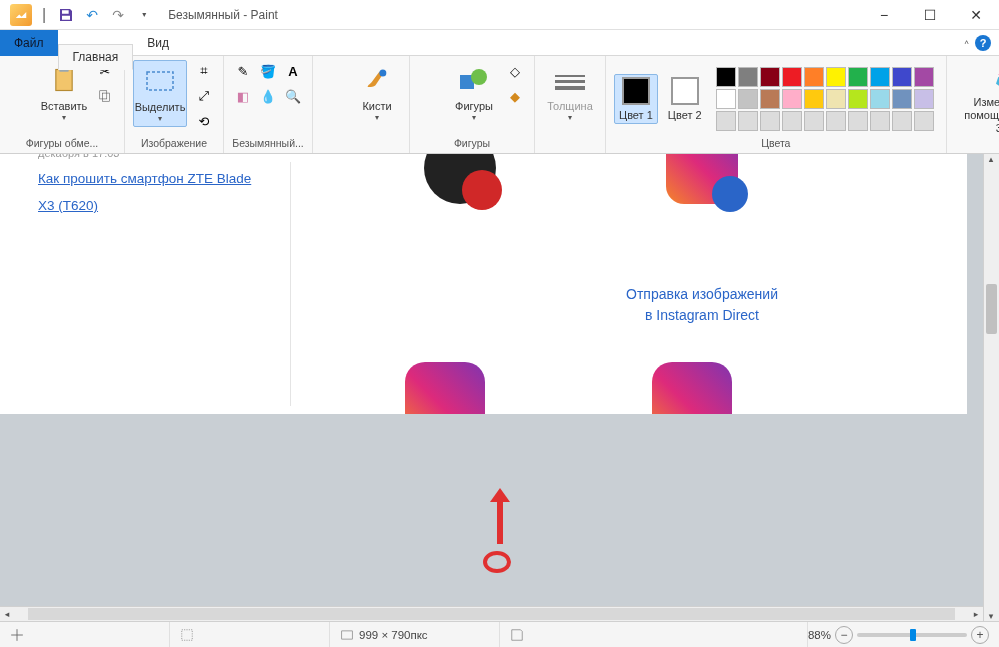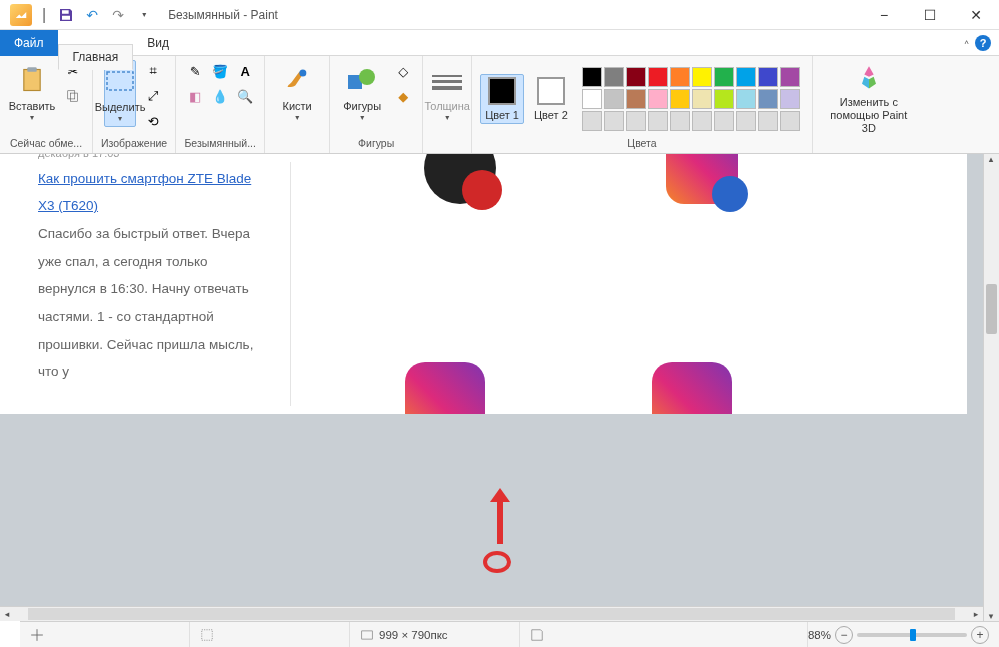--- a/index.html
+++ b/index.html
@@ -8,30 +8,30 @@
   .titlebar { display: flex; align-items: center; height: 30px; border-bottom: 1px solid #e0e0e0; padding-left: 4px; }
   .qat { display: flex; align-items: center; gap: 6px; padding: 0 6px; }
   .qat-ico { width: 20px; height: 20px; display: flex; align-items: center; justify-content: center; font-size: 14px; color: #2b5aaf; cursor: pointer; }
   .app-ico { width: 22px; height: 22px; border-radius: 3px; background: linear-gradient(135deg,#ffd36b,#f29a2e); display:flex; align-items:center; justify-content:center;}
   .app-ico svg { width:14px;height:14px; }
   .title-text { color: #555; margin-left: 8px; font-size: 12px; }
   .win-btns { margin-left: auto; display: flex; }
   .win-btn { width: 46px; height: 30px; display:flex; align-items:center; justify-content:center; font-size:14px; color:#333; cursor:pointer; }
   .tabs { display:flex; align-items:center; height:26px; border-bottom:1px solid #d8d8d8; position:relative; }
   .tab { padding:4px 14px; height:26px; display:flex; align-items:center; font-size:12px; color:#333; cursor:pointer; }
-  .tab.file { background:#1976d2; color:#ffffff; }
+  .tab.file { background:#1976d2; color:#0f172a; }
   .tab.active { background:#f8f8f8; border:1px solid #d8d8d8; border-bottom:1px solid #f8f8f8;margin-top:28px; }
   .tab-right { margin-left:auto; display:flex; gap:6px; padding-right:8px; align-items:center; }
   .help-ico { width:16px; height:16px; background:#1976d2; border-radius:50%; color:#fff; font-size:11px; display:flex; align-items:center; justify-content:center; font-weight:bold;}
   .ribbon { display:flex; height:98px; background:#f8f8f8; border-bottom:1px solid #d0d0d0; }
   .group { border-right:1px solid #e0e0e0; padding:4px 8px 2px; display:flex; flex-direction:column; align-items:center; }
   .group-body { display:flex; align-items:flex-start; gap:6px; flex:1; }
   .group-label { font-size:10.5px; color:#555; text-align:center; padding-bottom:2px; }
-  .big-btn { display:flex; flex-direction:column; align-items:center; width:32px; padding:2px; font-size:11px; color:#333; cursor:pointer; text-align:center; line-height:1.2; }
-  .big-btn.narrow { width:48px; }
+  .big-btn { display:flex; flex-direction:column; align-items:center; width:54px; padding:2px; font-size:11px; color:#333; cursor:pointer; text-align:center; line-height:1.2; }
+  .big-btn.narrow { width:48px;margin-left:32px; }
   .big-btn.selected { background:#cce4ff; border:1px solid #8ab8e6; border-radius:2px; }
   .big-ico { width:32px; height:32px; margin:2px 0 4px; display:flex; align-items:center; justify-content:center; }
   .small-grid { display:grid; grid-template-columns:repeat(2,22px); grid-auto-rows:22px; gap:3px; }
   .small-grid.c3 { grid-template-columns:repeat(3,22px); }
   .sm-btn { width:22px; height:22px; display:flex; align-items:center; justify-content:center; cursor:pointer; font-size:13px; border-radius:2px; }
   .swatch-lg { width:28px; height:28px; border:2px solid #999; background:#000; }
   .swatch-lg.white { background:#fff; }
   .swatch-col { display:flex; flex-direction:column; align-items:center; font-size:11px; color:#333; gap:4px; padding:2px 4px; cursor:pointer; }
   .swatch-col.sel { background:#cce4ff; border:1px solid #8ab8e6; border-radius:2px; }
   .palette { display:grid; grid-template-columns:repeat(10,20px); grid-auto-rows:20px; gap:2px; padding:2px 4px; }
@@ -45,21 +45,21 @@
   .card.c1 { left:380px; }
   .card.c2 { left:622px; }
   .card-title { color:#2a65c8; font-size:14px; line-height:1.5; margin-top:80px; }
   .ig-mini { position:absolute; bottom:-28px; width:80px; height:80px; border-radius:20px; background:linear-gradient(45deg,#f58529 0%,#dd2a7b 45%,#8134af 100%); }
   .ig1 { left:405px; } .ig2 { left:652px; }
   .vscroll { width:16px; background:#efefef; border-left:1px solid #d0d0d0; display:flex; flex-direction:column; }
   .vscroll .thumb { background:#c0c0c0; margin:2px; border-radius:2px; height:50px; margin-top:120px; }
   .hscroll-row { height:15px; background:#efefef; display:flex; align-items:center; border-top:1px solid #d0d0d0; }
   .hscroll-track { flex:1; background:#d8d8d8; height:12px; margin:0 14px; position:relative; }
   .sb-arrow { width:14px; font-size:9px; color:#555; text-align:center; cursor:pointer; }
-  .statusbar { height:26px; border-top:1px solid #d0d0d0; background:#f5f5f5; display:flex; align-items:center; font-size:11.5px; color:#444;margin-left:20px; }
+  .statusbar { height:26px; border-top:1px solid #d0d0d0; background:#f5f5f5; display:flex; align-items:center; font-size:11.5px; color:#444; }
   .sb-cell { display:flex; align-items:center; gap:5px; padding:0 10px; border-right:1px solid #e0e0e0; height:100%; }
   .sb-cell svg { width:14px; height:14px; }
   .zoom { margin-left:auto; display:flex; align-items:center; gap:4px; padding-right:10px; }
   .zbtn { width:18px; height:18px; border:1px solid #aaa; border-radius:50%; display:flex; align-items:center; justify-content:center; font-size:12px; cursor:pointer; line-height:1; color:#555;}
   .ztrack { width:110px; height:4px; background:#ccc; position:relative; border-radius:2px;}
   .zthumb { position:absolute; top:-4px; left:48%; width:6px; height:12px; background:#0088e6; border-radius:1px; }
   .anno-circle { position:absolute; width:28px; height:22px; border:4px solid #e03030; border-radius:50%; left:483px; top:551px; z-index:50; }
   .anno-arrow { position:absolute; left:494px; top:488px; width:12px; height:56px; z-index:50; }
   .anno-arrow::before { content:''; position:absolute; left:3px; top:12px; width:6px; height:44px; background:#e03030; }
   .anno-arrow::after { content:''; position:absolute; left:-4px; top:0; width:0; height:0; border-left:10px solid transparent; border-right:10px solid transparent; border-bottom:14px solid #e03030; }
@@ -133,21 +133,21 @@
         <div class="small-grid" style="grid-template-columns:22px;">
           <div class="sm-btn">✂</div>
           <div class="sm-btn">
               <svg width="14" height="14" viewBox="0 0 24 24">
                 <rect x="3" y="3" width="12" height="14" fill="none" stroke="#555"></rect>
                 <rect x="8" y="7" width="12" height="14" fill="none" stroke="#555"></rect>
               </svg>
             </div>
         </div>
       </div>
-      <div class="group-label">Сейчас обме...</div>
+      <div class="group-label">Фигуры обме...</div>
     </div>
 
     <div class="group">
       <div class="group-body">
         <div class="big-btn selected">
           <div class="big-ico">
               <svg width="32" height="24" viewBox="0 0 32 24">
                 <rect x="3" y="3" width="26" height="18" fill="none" stroke="#4a8ad0" stroke-dasharray="3 2" stroke-width="1.5"></rect>
               </svg>
             </div>
@@ -292,28 +292,28 @@
       <div class="group-label">&nbsp;</div>
     </div>
   </div>
 
   <div class="canvas-area">
     <div style="flex:1; display:flex; flex-direction:column;">
       <div class="canvas-inner">
         <div class="sidebar-text">
           <div class="t0">декабря в 17:03</div>
           <a href="#">Как прошить смартфон ZTE Blade X3 (T620)</a>
-          <div>Спасибо за быстрый ответ. Вчера уже спал, а сегодня только вернулся в 16:30. Начну отвечать частями. 1 - со стандартной прошивки. Сейчас пришла мысль, что у</div>
         </div>
         <div style="position:absolute; left:290px; top:8px; bottom:8px; width:1px; background:#e4e4e4"></div>
         <div class="card c1">
           <div class="obs-ico"></div>
         </div>
         <div class="card c2">
           <div class="ig-ico"></div>
+          <div class="card-title">Отправка изображений в Instagram Direct</div>
         </div>
         <div class="ig-mini ig1"></div>
         <div class="ig-mini ig2"></div>
       </div>
       <div style="flex:1"></div>
       <div class="hscroll-row">
         <div class="sb-arrow">◂</div>
         <div class="hscroll-track"></div>
         <div class="sb-arrow">▸</div>
       </div>

